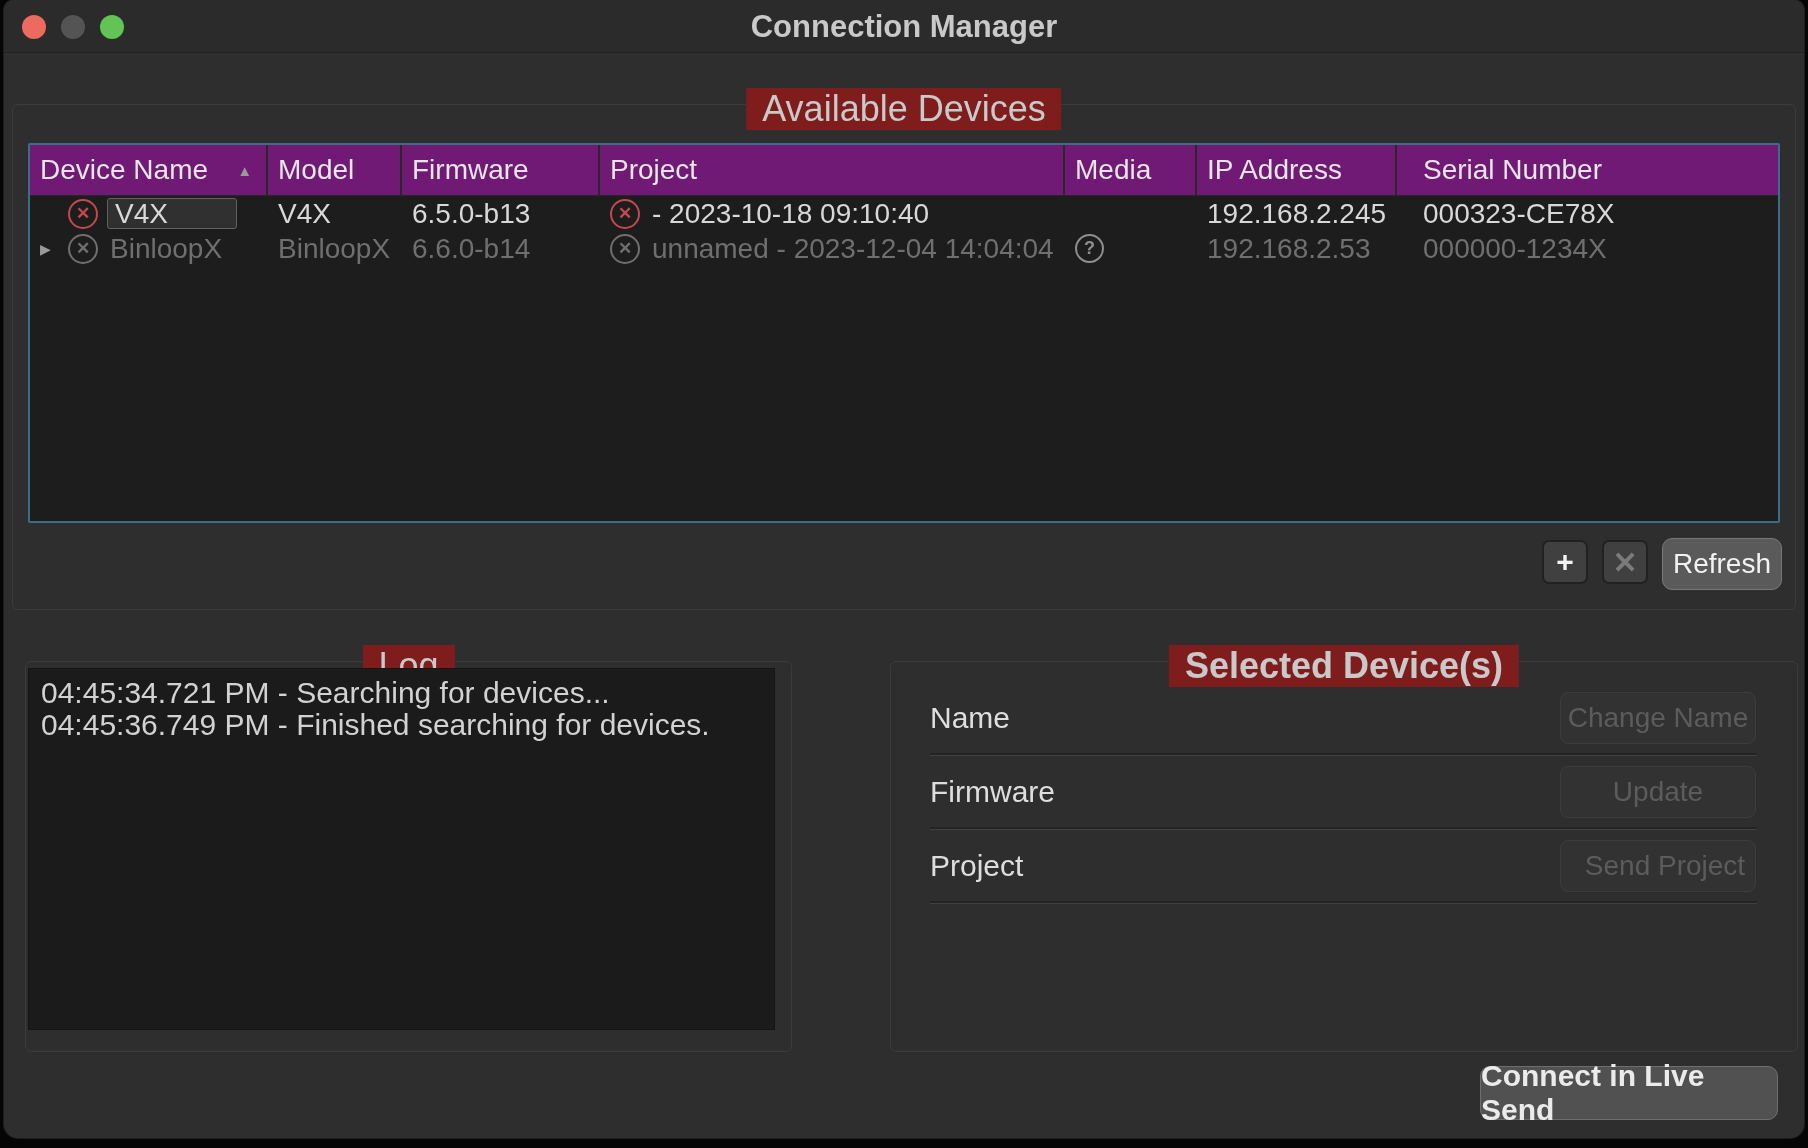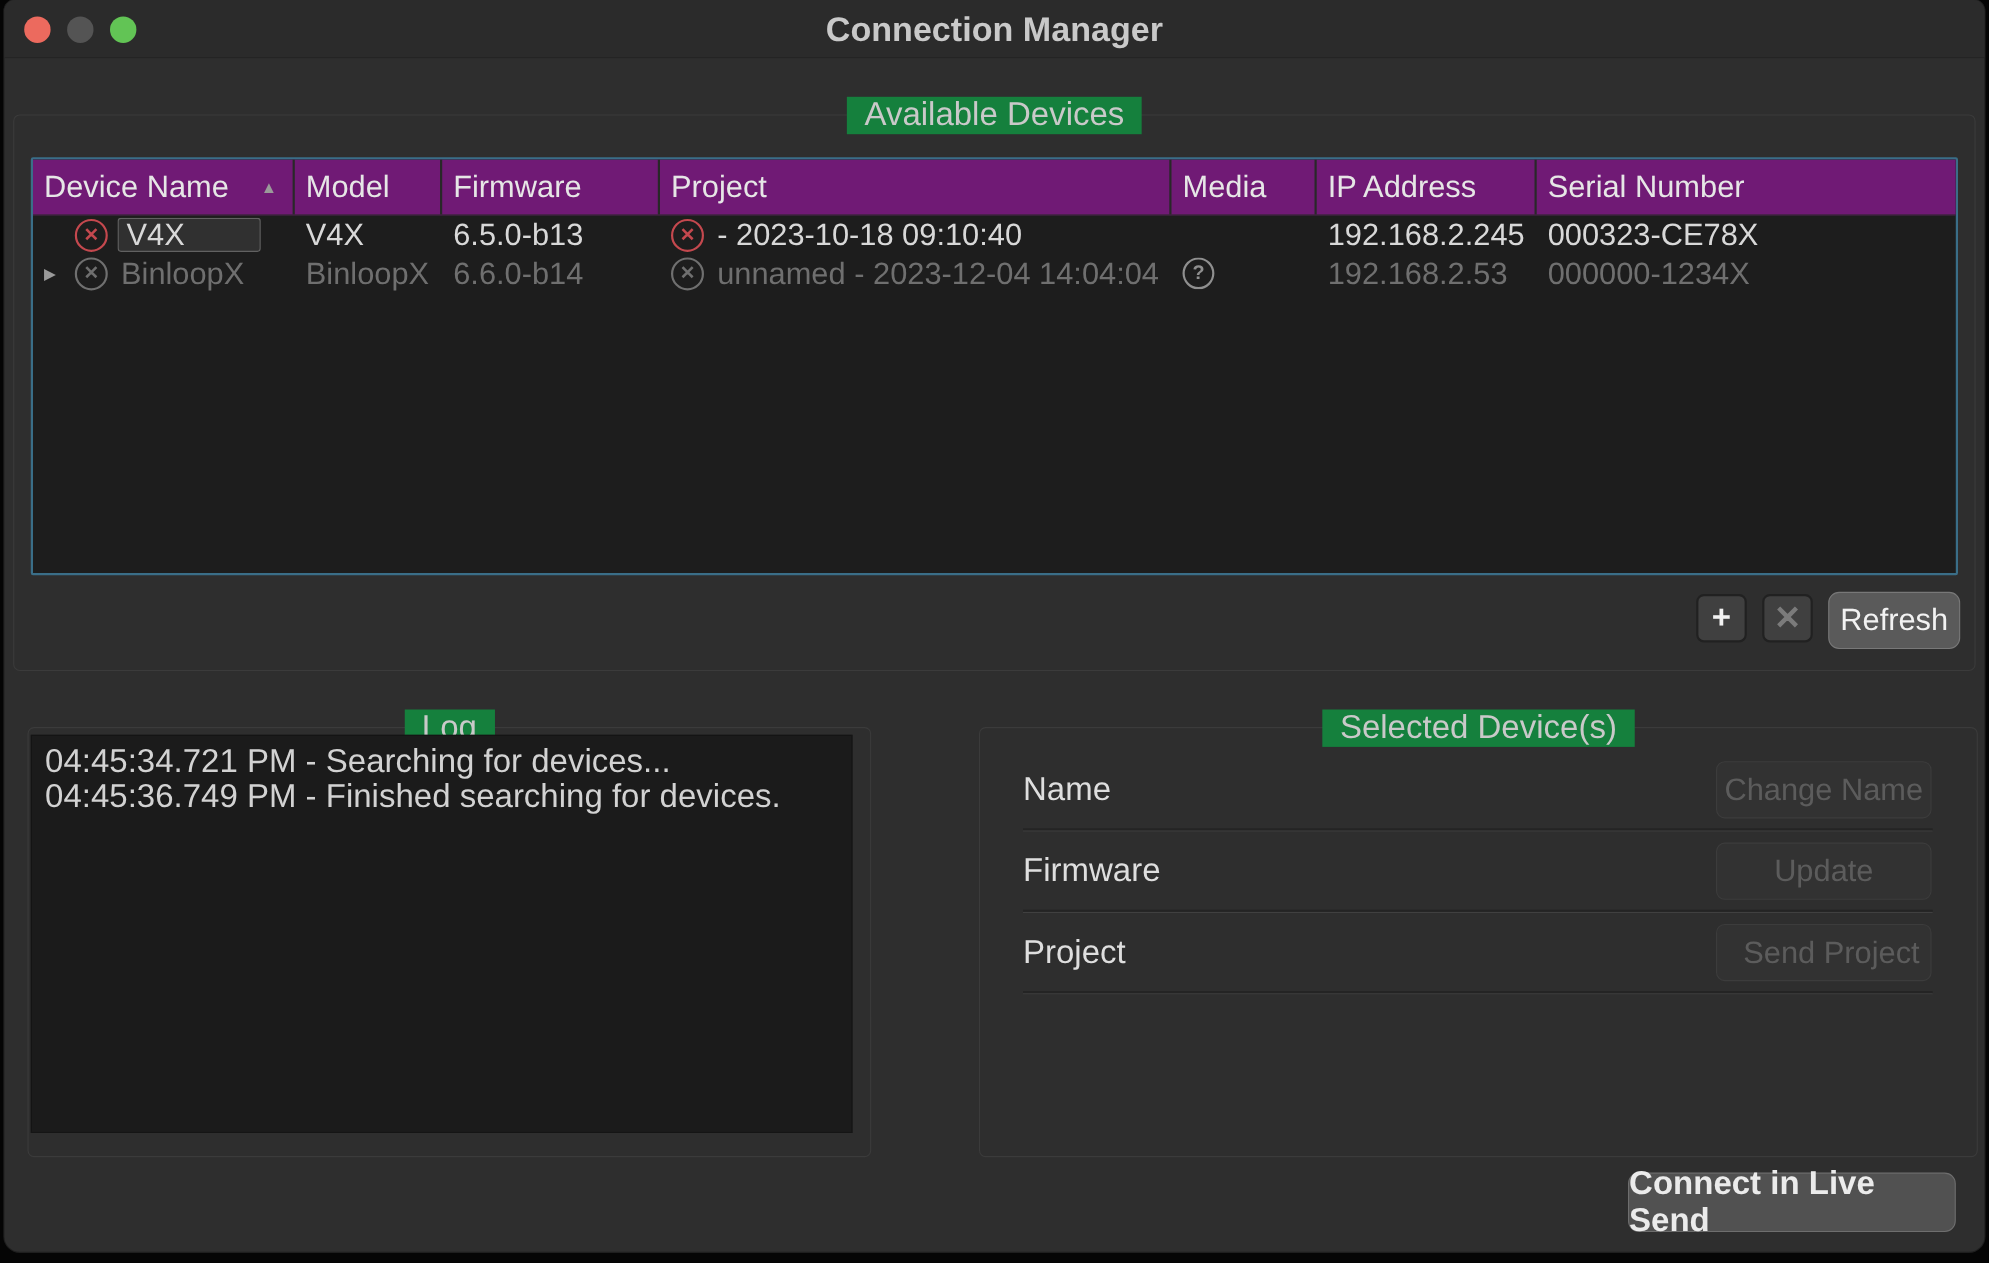--- a/index.html
+++ b/index.html
@@ -12,30 +12,30 @@
             border-bottom:1px solid #212121;border-radius:10px 10px 0 0;}
   .tl{position:absolute;top:15px;width:24px;height:24px;border-radius:50%;}
   .tl.red{left:18px;}
   .tl.gray{left:57px;}
   .tl.green{left:96px;}
   .win-title{position:absolute;left:0;top:0;width:100%;height:52px;line-height:54px;
              text-align:center;font-size:31px;font-weight:bold;color:#c9c9c9;}
   
   .gb-frame{position:absolute;border:1px solid #3b3b3b;border-radius:6px;}
   .gb-legend{position:absolute;top:-17px;left:50%;transform:translateX(-50%);
-             background:#15803d;padding:0 16px;font-size:30px;color:#c9c9c9;white-space:nowrap;}
+             background:#7f1d1d;padding:0 16px;font-size:36px;color:#c9c9c9;white-space:nowrap;}
   
   .table{position:absolute;left:24px;top:143px;width:1752px;height:380px;
          border:2px solid #3a6e88;border-radius:2px;background:#1d1d1d;box-sizing:border-box;overflow:hidden;}
   .thead{display:flex;height:51px;background:#701a75;border-bottom:1px solid #262626;box-sizing:border-box;}
   .th{display:flex;align-items:center;padding-left:10px;box-sizing:border-box;
       border-right:2px solid #282828;font-size:28px;color:#e6e6e6;overflow:hidden;white-space:nowrap;}
   .th:last-child{border-right:none;}
   .c0{width:238px;} .c1{width:134px;} .c2{width:198px;} .c3{width:465px;}
-  .c4{width:132px;} .c5{width:200px;} .c6{flex:1;}
+  .c4{width:132px;} .c5{width:200px;} .c6{flex:1;margin-left:16px;}
   .sort-arrow{margin-left:auto;margin-right:14px;font-size:15px;color:#9a9a9a;}
   .tr{display:flex;height:35px;align-items:center;font-size:28px;white-space:nowrap;}
   .td{display:flex;align-items:center;padding-left:10px;box-sizing:border-box;overflow:hidden;}
   .row-active{color:#d8d8d8;}
   .row-dim{color:#6f6f6f;}
   .icon-x{flex:none;width:26px;height:26px;border-radius:50%;border:2.5px solid;
           display:flex;align-items:center;justify-content:center;
           font-size:17px;font-weight:bold;line-height:1;}
   .x-red{border-color:#c4484e;color:#c4484e;}
   .x-gray{border-color:#6f6f6f;color:#6f6f6f;}
@@ -143,21 +143,21 @@
     <div class="refresh-btn">Refresh</div>
 
     <div class="gb-frame" style="left:21px;top:661px;width:765px;height:389px;">
       <span class="gb-legend">Log</span>
     </div>
     <div class="log-box">
       <div>04:45:34.721 PM - Searching for devices...</div>
       <div>04:45:36.749 PM - Finished searching for devices.</div>
     </div>
 
-    <div class="gb-frame" style="left:886px;top:661px;width:906px;height:389px;">
+    <div class="gb-frame" style="left:886px;top:661px;width:906px;height:389px;font-weight:bold;">
       <span class="gb-legend">Selected Device(s)</span>
     </div>
 
     <div class="sel-label" style="top:692px;">Name</div>
     <div class="sel-btn" style="top:692px;">Change Name</div>
     <div class="sel-sep" style="top:753px;"></div>
 
     <div class="sel-label" style="top:766px;">Firmware</div>
     <div class="sel-btn" style="top:766px;">Update</div>
     <div class="sel-sep" style="top:827px;"></div>

